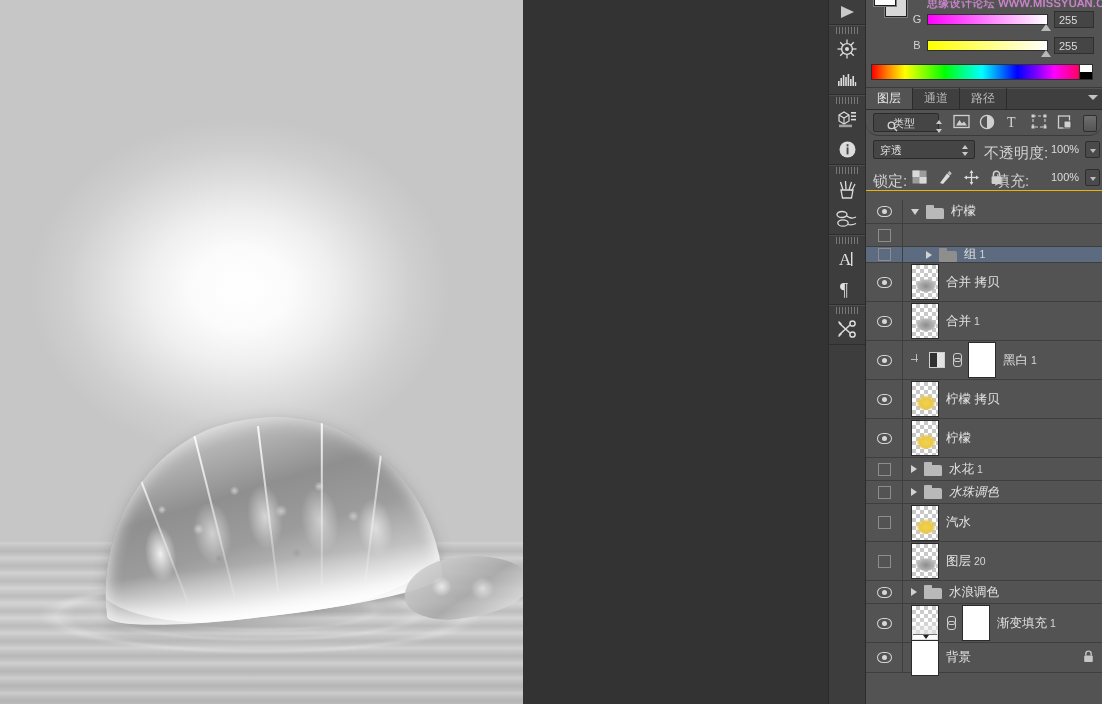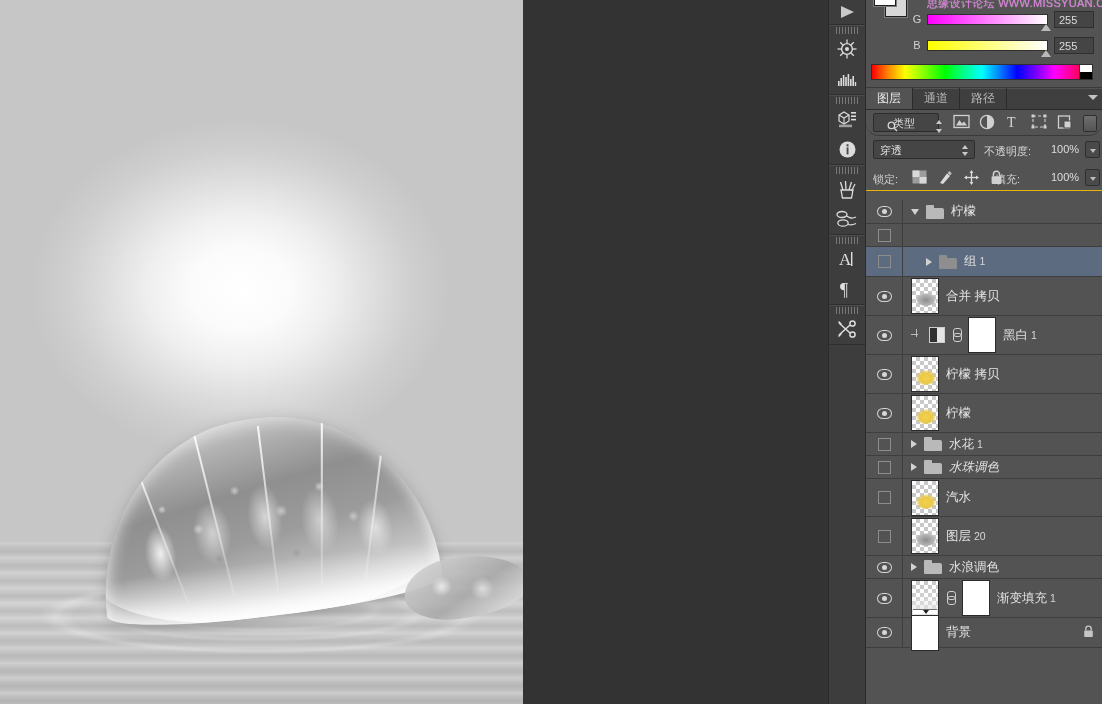--- a/index.html
+++ b/index.html
@@ -255,21 +255,21 @@
     background: #454545; border: 1px solid #2c2c2c; border-radius: 2px;
     color: #dddddd; font-size: 11px; line-height: 18px; padding-left: 6px;
   }
   #blend-arrow { position: absolute; right: 5px; top: 4px; width: 7px; height: 11px; }
   #blend-arrow .up, #blend-arrow .dn {
     position: absolute; left: 0; width: 0; height: 0;
     border-left: 3.5px solid transparent; border-right: 3.5px solid transparent;
   }
   #blend-arrow .up { top: 0; border-bottom: 4px solid #c9c9c9; }
   #blend-arrow .dn { bottom: 0; border-top: 4px solid #c9c9c9; }
-  .field-label { color: #d2d2d2; font-size: 11px; }
+  .field-label { color: #d2d2d2; font-size: 15px; }
   #opacity-label { position: absolute; left: 118px; top: 7px; }
   #opacity-value {
     position: absolute; left: 182px; top: 4px; width: 36px; height: 17px;
     color: #dddddd; font-size: 11px; line-height: 17px; text-align: left;
     padding-left: 3px;
   }
   .small-dd {
     position: absolute; width: 15px; height: 17px;
     background: #4a4a4a; border: 1px solid #2e2e2e; border-radius: 2px;
   }
@@ -738,21 +738,21 @@
               <div class="body"></div>
             </div>
             <div class="layer-name">柠檬</div>
           </div>
         </div>
         <div class="layer-row" style="height: 23px;">
           <div class="eye-cell">
             <div class="eye-empty"></div>
           </div>
         </div>
-        <div class="layer-row selected" style="height: 30px;">
+        <div class="layer-row selected" style="height: 16px;">
           <div class="eye-cell">
             <div class="eye-empty"></div>
           </div>
           <div class="row-body" style="padding-left: 23px;">
             <div class="disclosure"></div>
             <div class="folder dark">
               <div class="tab"></div>
               <div class="body"></div>
             </div>
             <div class="layer-name">组<span class="num"> 1</span></div>
@@ -760,20 +760,31 @@
         </div>
         <div class="layer-row" style="height: 39px;">
           <div class="eye-cell">
             <div class="eye"></div>
           </div>
           <div class="row-body">
             <div class="thumb">
               <div class="blob"></div>
             </div>
             <div class="layer-name">合并 拷贝</div>
+          </div>
+        </div>
+        <div class="layer-row" style="height: 39px;">
+          <div class="eye-cell">
+            <div class="eye"></div>
+          </div>
+          <div class="row-body">
+            <div class="thumb">
+              <div class="blob"></div>
+            </div>
+            <div class="layer-name">合并<span class="num"> 1</span></div>
           </div>
         </div>
         <div class="layer-row" style="height: 39px;">
           <div class="eye-cell">
             <div class="eye"></div>
           </div>
           <div class="row-body">
             <div class="clip-icon"></div>
             <div class="adj-icon"></div>
             <div class="link-icon"></div>

